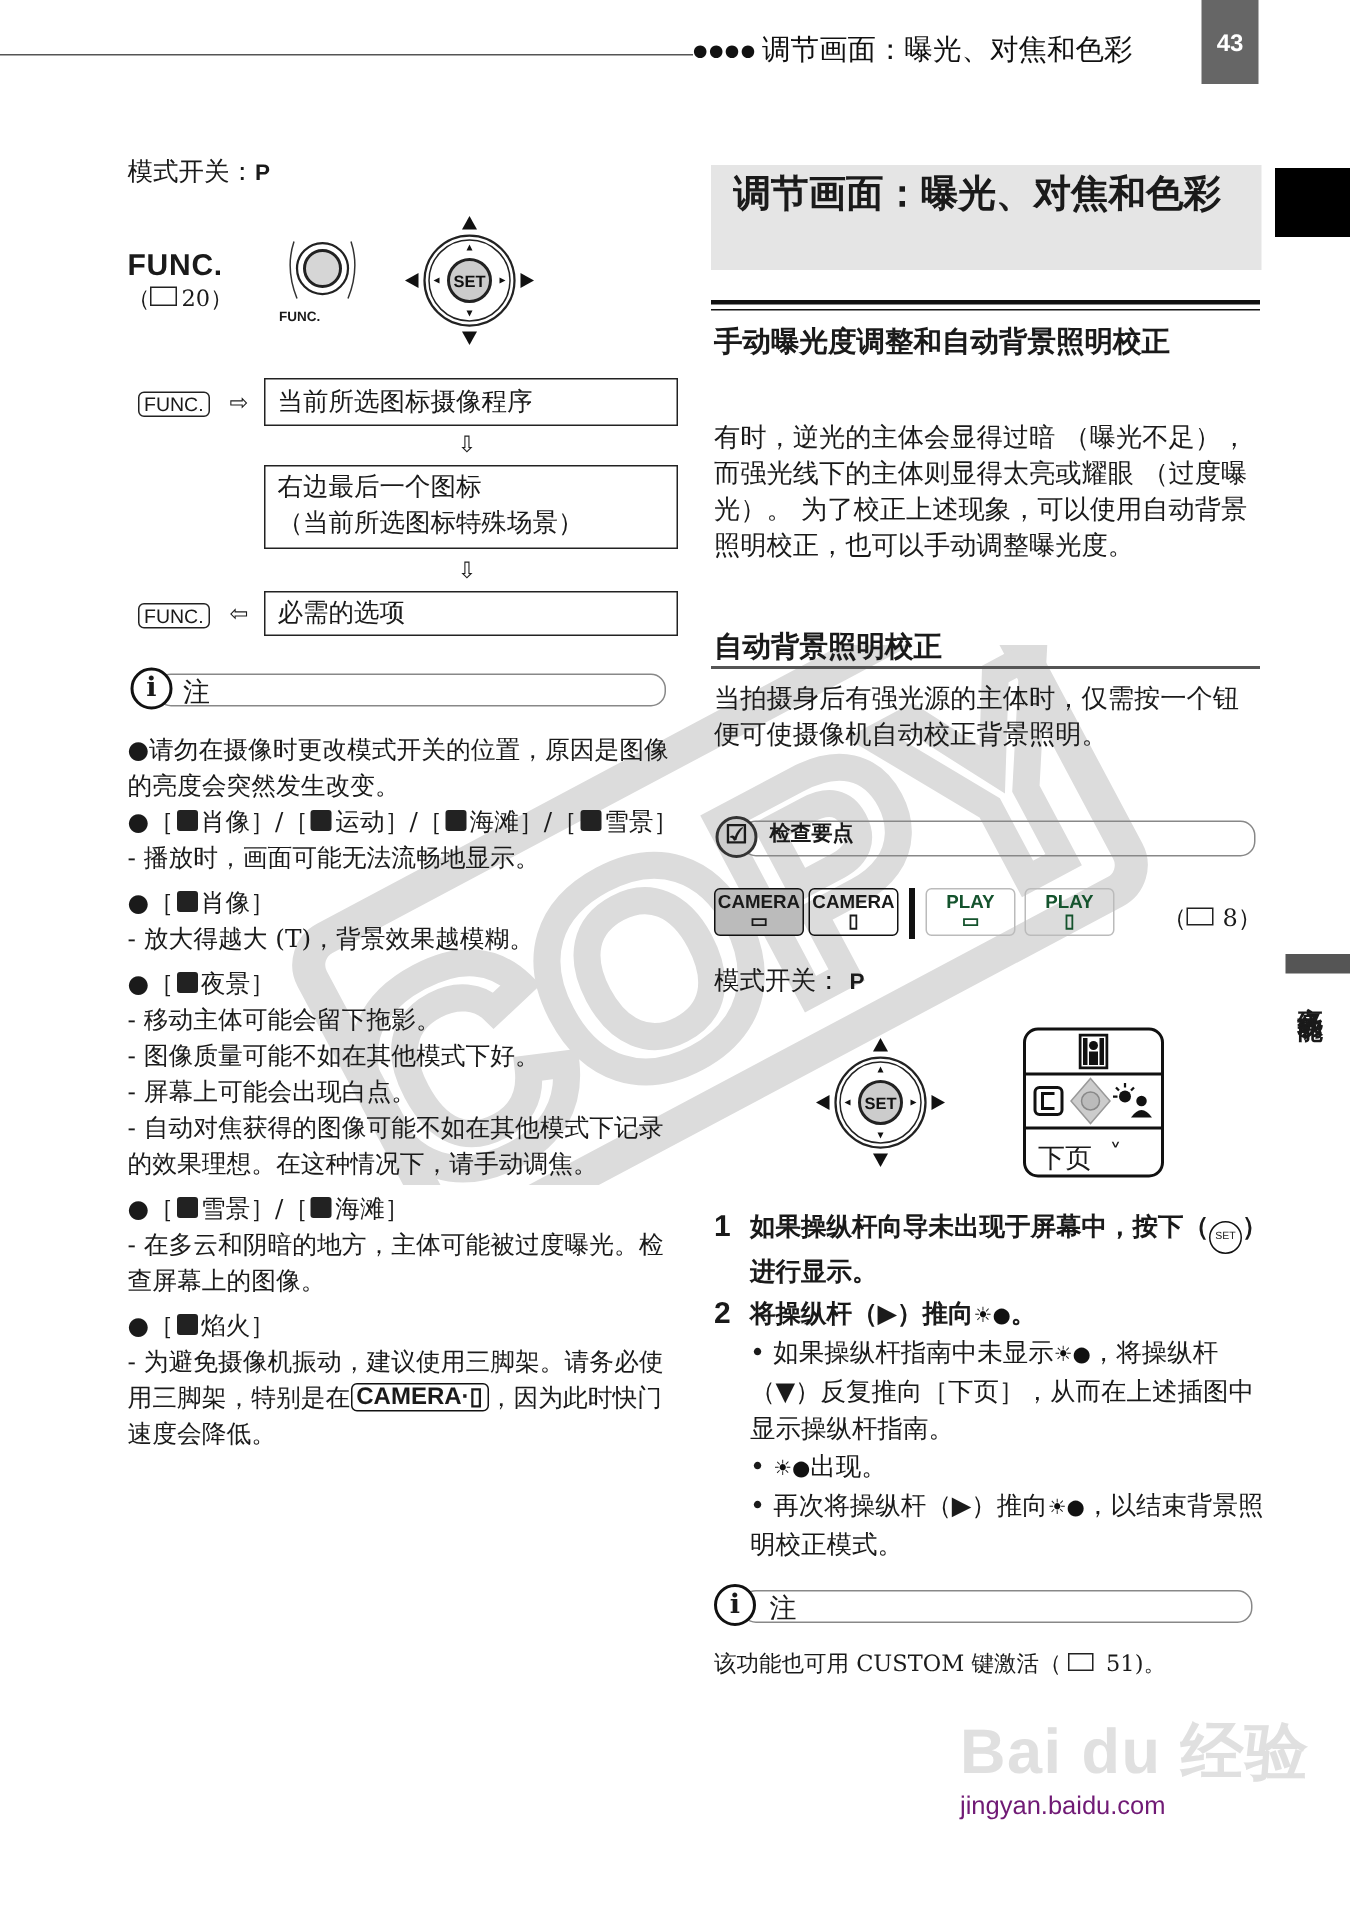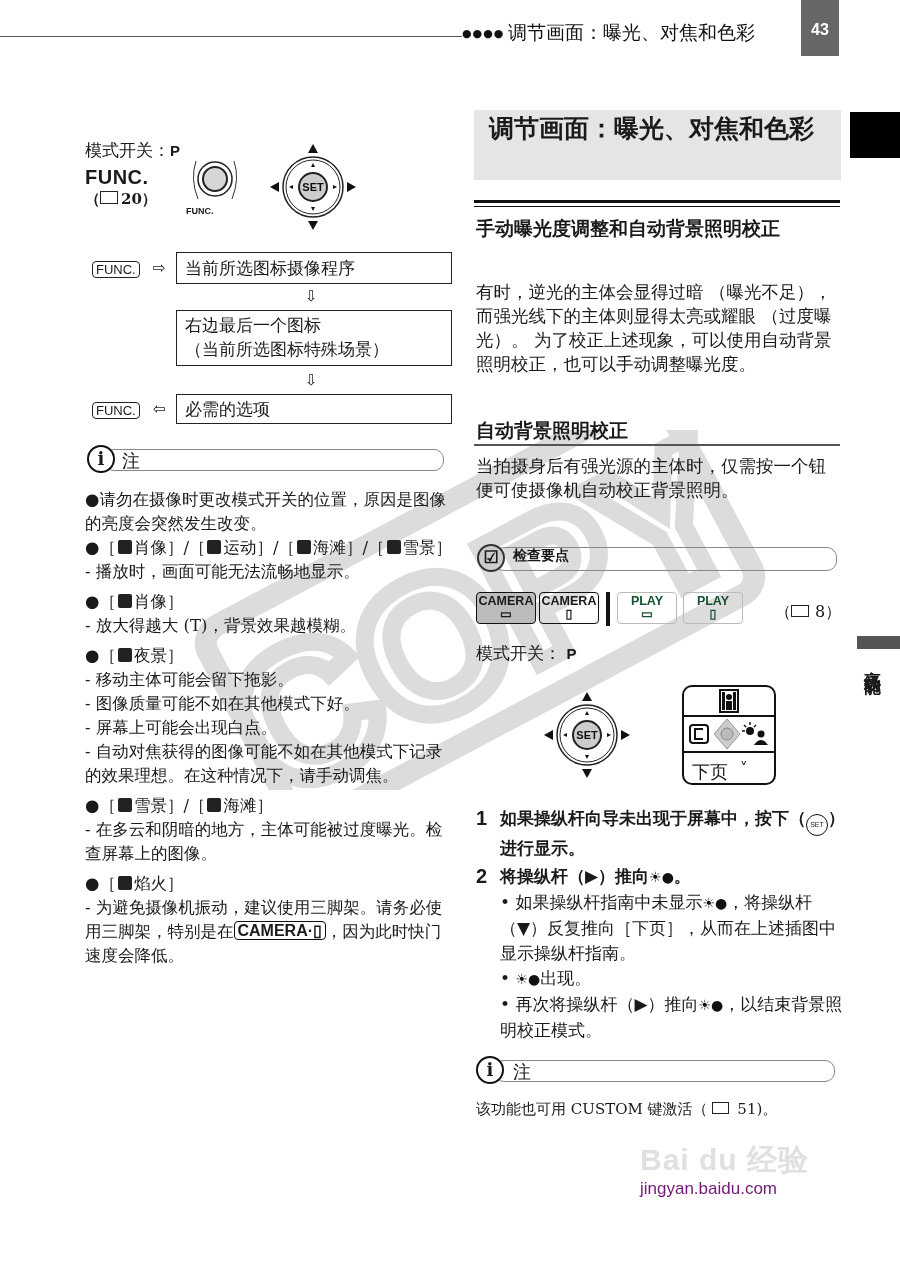--- a/index.html
+++ b/index.html
@@ -14,24 +14,24 @@
   .hdr-title { left:508px; top:20px; font-size:19px; color:#111; }
   .page-tab { left:801px; top:0; width:38px; height:56px; background:#666; color:#fff;
               font-family:"Liberation Sans", sans-serif; font-weight:bold; font-size:16px;
               text-align:center; line-height:60px; }
 
   .side-black { left:850px; top:112px; width:50px; height:46px; background:#000; }
   .side-gray { left:857px; top:636px; width:43px; height:13px; background:#555; }
   .side-label { left:862px; top:658px; writing-mode:vertical-rl; font-size:17px; font-weight:bold; letter-spacing:2px; }
 
   
-  .mode1 { left:85px; top:103px; font-size:17px;margin-top:36px; }
+  .mode1 { left:85px; top:103px; font-size:17px; }
   .mode1 b { font-family:"Liberation Sans", sans-serif; font-size:15px; }
   .func-big { left:85px; top:166px; font-family:"Liberation Sans", sans-serif; font-weight:900; font-size:20px; letter-spacing:0.5px; }
-  .func-ref { left:85px; top:190px; font-size:15px;font-weight:bold; }
+  .func-ref { left:85px; top:190px; font-size:15px; }
   .func-btn-label { left:186px; top:206px; font-family:"Liberation Sans", sans-serif; font-size:9px; font-weight:bold; }
 
   .flow-box { border:1.5px solid #222; background:#fff; font-family:"DejaVu Sans", sans-serif; font-size:17px; padding-left:8px; box-sizing:border-box; }
   .flow-box.b1 { left:176px; top:252px; width:276px; height:32px; line-height:30px; }
   .flow-box.b2 { left:176px; top:310px; width:276px; height:56px; line-height:24px; padding-top:2px; }
   .flow-box.b3 { left:176px; top:394px; width:276px; height:30px; line-height:28px; }
   .func-key { font-family:"Liberation Sans", sans-serif; font-size:13px; border:1.5px solid #222; border-radius:4px; padding:0 3px; line-height:16px; }
   .arrow-s { font-size:15px; }
 
   .note-bar { border:1.5px solid #888; border-radius:10px; height:22px; box-sizing:border-box; }
@@ -77,21 +77,21 @@
   .step .num { position:absolute; left:0; top:0; font-family:"Liberation Sans", sans-serif; font-weight:900; font-size:20px; }
   .sub { font-size:17px; line-height:25px; padding-left:24px; font-family:"DejaVu Serif", serif; }
   .set-inline { display:inline-block; width:20px; height:20px; border:1px solid #111; border-radius:50%; font-size:7px; text-align:center; line-height:20px; font-weight:normal; vertical-align:-3px; font-family:"Liberation Sans", sans-serif; }
   .blc { display:inline-block; font-size:14px; color:#111; }
 
   .r-note-text { left:476px; top:1100px; font-size:15px; }
 
   
   .copy-wm { left:180px; top:430px; width:600px; height:360px; pointer-events:none; }
   .baidu-wm { left:640px; top:1140px; color:#ddd; font-family:"Liberation Sans", sans-serif; pointer-events:none; }
-  .baidu-wm .big { font-size:30px; font-weight:bold; color:#e0e0e0; letter-spacing:1px; }
+  .baidu-wm .big { font-size:42px; font-weight:bold; color:#e0e0e0; letter-spacing:1px; }
   .baidu-wm .small { font-size:17px; color:#701a75; margin-top:-2px; }
 </style>
 </head>
 <body>
 
 <svg class="abs copy-wm" viewBox="0 0 600 360" style="z-index:0;">
   <g transform="rotate(-28 300 180)" fill="none" stroke="#dcdcdc" stroke-width="22">
     <rect x="40" y="70" width="520" height="220" rx="20"></rect>
   </g>
   <g transform="rotate(-28 300 180)">

